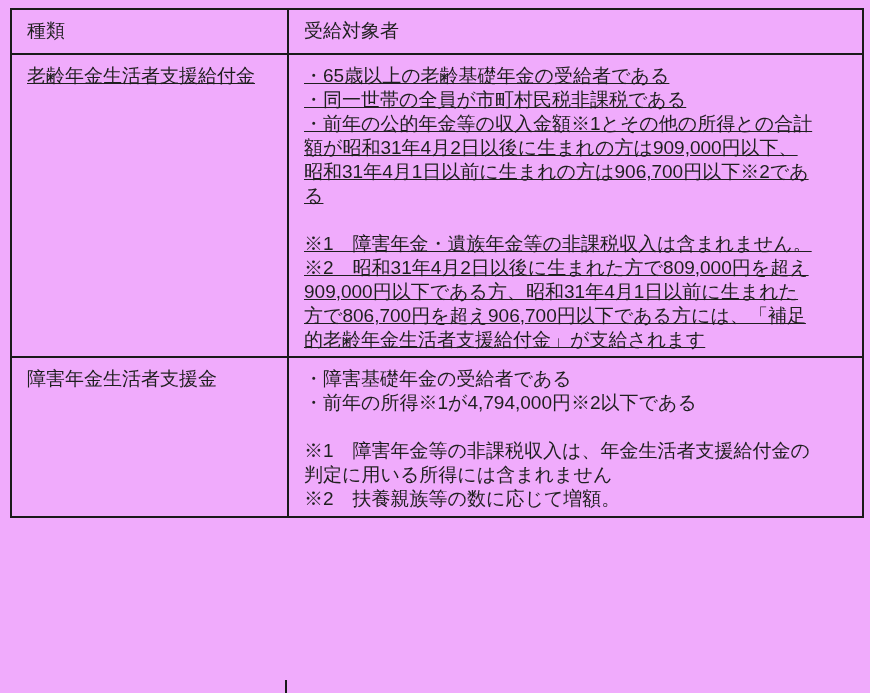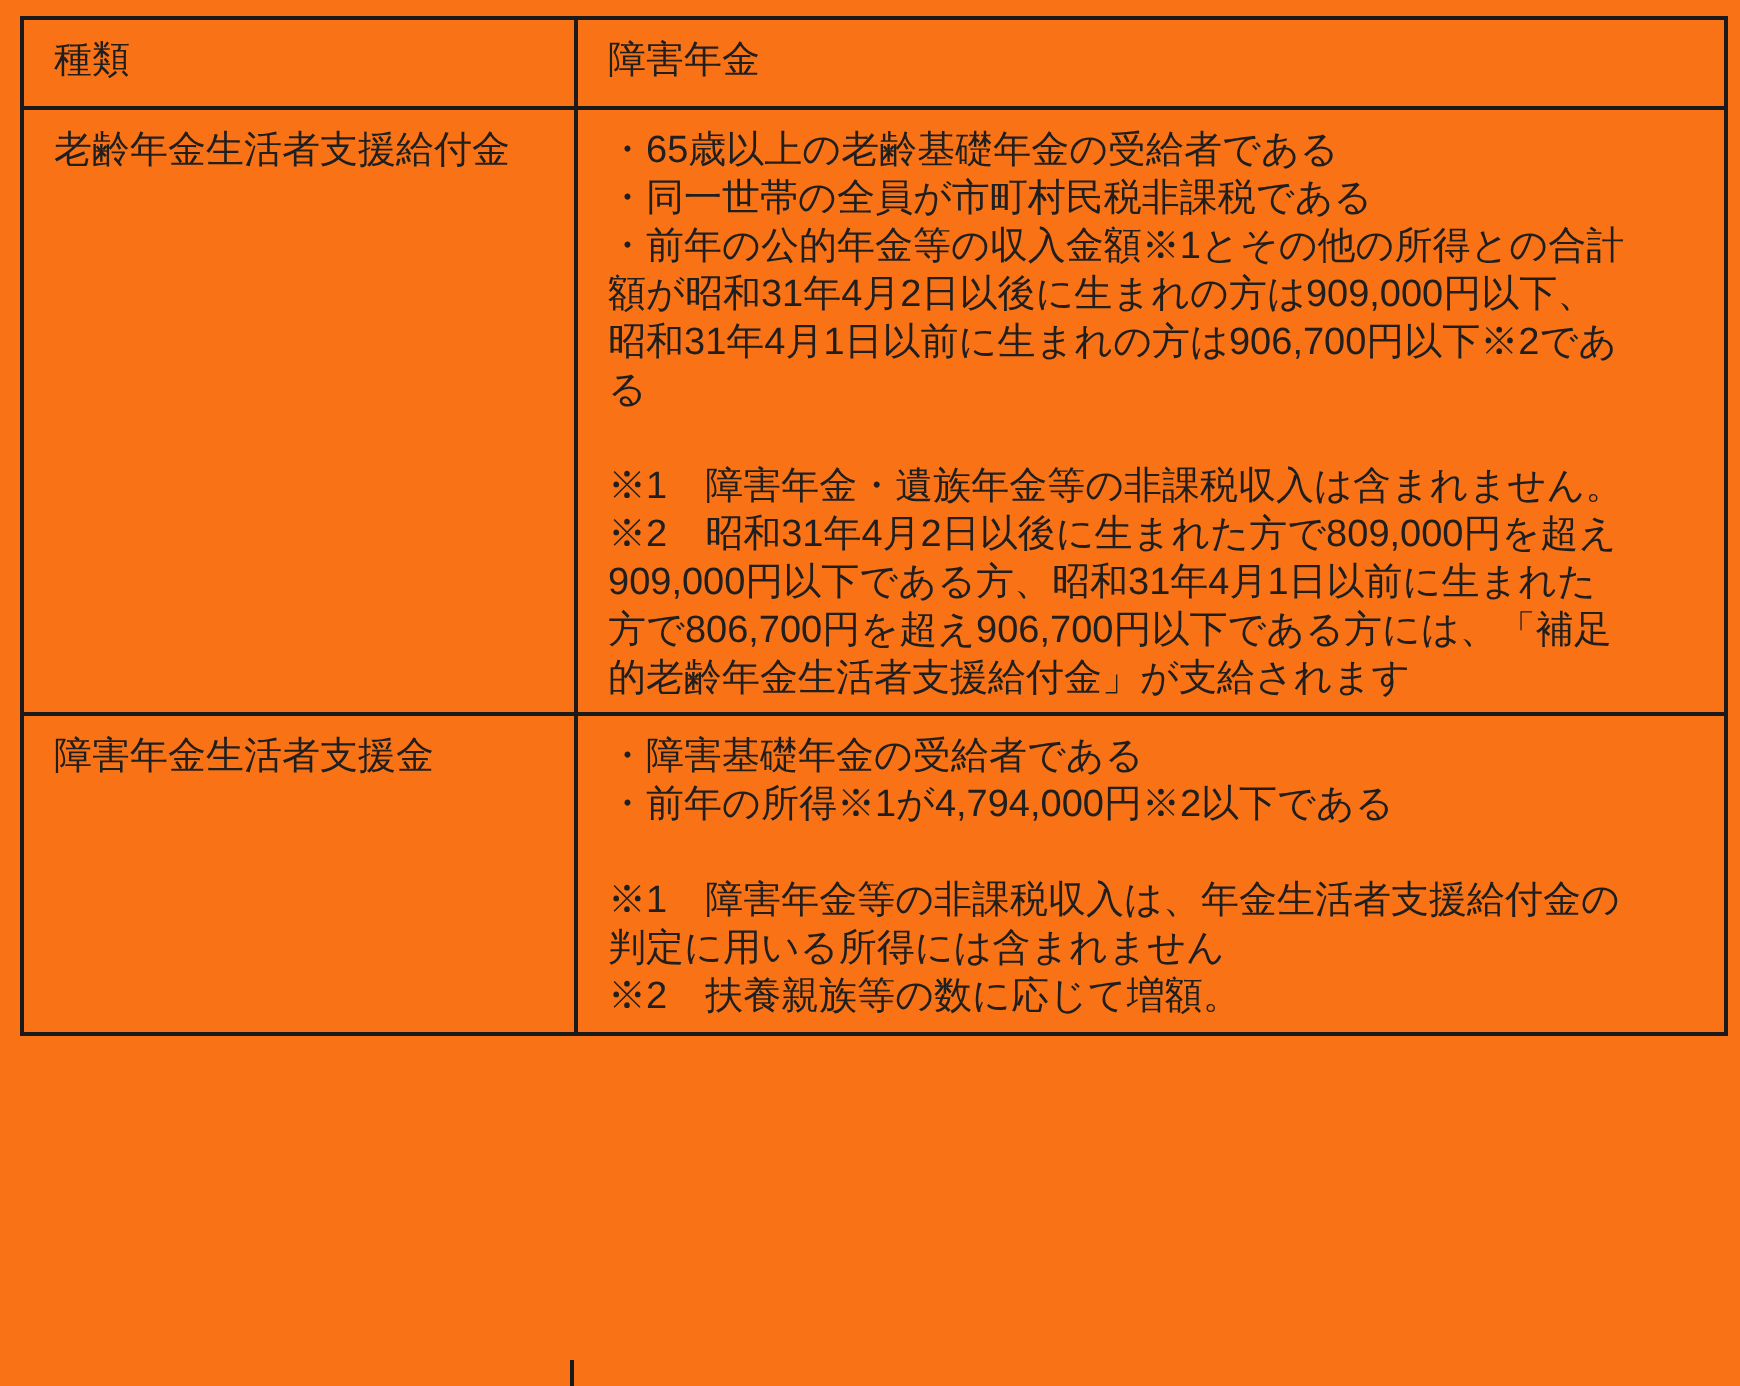--- a/index.html
+++ b/index.html
@@ -10,21 +10,21 @@
   body {
     width: 870px;
     height: 693px;
     font-family: "Liberation Sans", sans-serif;
     color: #1f1f1f;
   }
   .sheet {
     position: relative;
     width: 870px;
     height: 693px;
-    background: #f97316;
+    background: #f0abfc;
     overflow: hidden;
   }
   table.benefits-table {
     position: absolute;
     left: 10px;
     top: 8px;
     width: 852px;
     border-collapse: collapse;
     table-layout: fixed;
   }
@@ -37,21 +37,21 @@
     text-align: left;
     font-weight: normal;
     font-size: 19px;
     line-height: 24px;
     color: #1f1f1f;
     padding: 9px 10px 4px 15px;
     white-space: pre-wrap;
     overflow: hidden;
   }
   tr.header-row { height: 45px; }
-  tr.row-old-age { height: 301px; }
+  tr.row-old-age { height: 301px; text-decoration: underline; }
   tr.row-disability { height: 160px; }
   tr.row-survivor { height: 158px; }
   .divider-stub {
     position: absolute;
     left: 285px;
     top: 680px;
     width: 2px;
     height: 13px;
     background: #1a1a1a;
   }
@@ -62,21 +62,21 @@
 <div class="sheet">
 
   <table class="benefits-table">
     <colgroup>
       <col class="col-type">
       <col class="col-recipients">
     </colgroup>
     <thead>
       <tr class="header-row">
         <th>種類</th>
-        <th>障害年金</th>
+        <th>受給対象者</th>
       </tr>
     </thead>
     <tbody>
       <tr class="row-old-age">
         <td>老齢年金生活者支援給付金</td>
         <td>・65歳以上の老齢基礎年金の受給者である
 ・同一世帯の全員が市町村民税非課税である
 ・前年の公的年金等の収入金額※1とその他の所得との合計
 額が昭和31年4月2日以後に生まれの方は909,000円以下、
 昭和31年4月1日以前に生まれの方は906,700円以下※2であ

